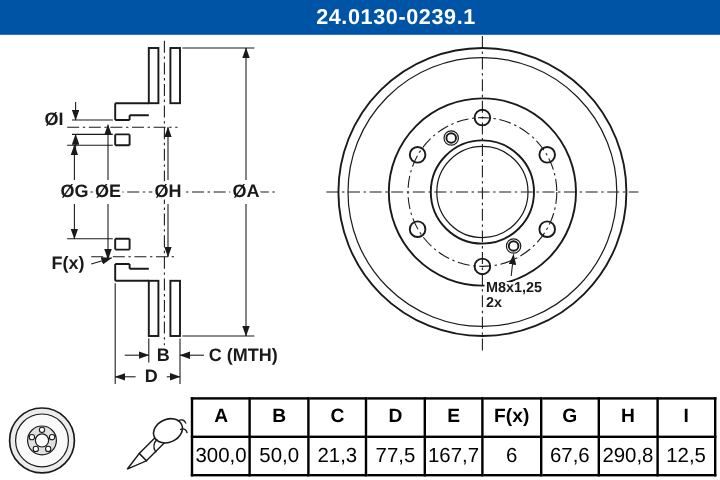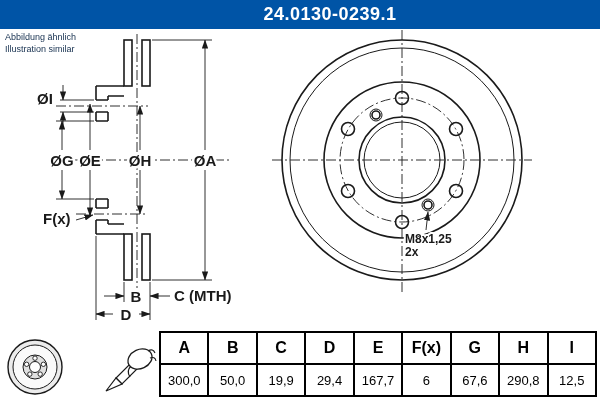--- a/index.html
+++ b/index.html
@@ -10,21 +10,21 @@
   .topbar{position:absolute;top:0;left:0;width:600px;height:29px;background:#0054a6;
           color:#fff;display:flex;align-items:center;justify-content:center;gap:50px;
           font-size:18px;font-weight:bold;letter-spacing:.5px;box-sizing:border-box;padding-left:60px;}
   .note{position:absolute;top:32px;left:5px;font-size:9px;line-height:1.3;color:#16304f;}
 
   .dims{position:absolute;left:159px;top:331px;width:438px;border-collapse:collapse;
         table-layout:fixed;background:#fff;}
   .dims th,.dims td{border:2px solid #000;height:30px;text-align:center;vertical-align:middle;
         padding:0;color:#000;}
   .dims th{font-size:16px;font-weight:bold;}
-  .dims td{font-size:13px;font-weight:normal;}
+  .dims td{font-size:17px;font-weight:normal;}
 
   
   .ol{fill:none;stroke:#1a1a1a;stroke-width:1.6;}
   .thin{fill:none;stroke:#1a1a1a;stroke-width:1;}
   .dim{fill:none;stroke:#1a1a1a;stroke-width:0.9;}
   .cl{fill:none;stroke:#1a1a1a;stroke-width:0.9;stroke-dasharray:10 3 2 3;}
   text.lbl{font-family:"Liberation Sans",sans-serif;font-size:15px;font-weight:bold;fill:#1a1a1a;
            paint-order:stroke;stroke:#fff;stroke-width:5px;stroke-linejoin:round;}
   text.sm{font-family:"Liberation Sans",sans-serif;font-size:12px;font-weight:bold;fill:#1a1a1a;
            paint-order:stroke;stroke:#fff;stroke-width:4px;stroke-linejoin:round;}
@@ -169,43 +169,39 @@
       <ellipse cx="37" cy="12" rx="12.5" ry="9.5" transform="rotate(-25 37 12)" fill="#fff" stroke="#1a1a1a" stroke-width="1.3"></ellipse>
       <path d="M28,19 q-5,5 -1,11" fill="none" stroke="#1a1a1a" stroke-width="1.2"></path>
       <path d="M45,4 q5,-3 7,2 M47,11 q5,-2 6,3" fill="none" stroke="#1a1a1a" stroke-width="1.1"></path>
     </g>
   </svg>
 
   <header class="topbar">
     <span>24.0130-0239.1</span>
   </header>
 
-  <div class="note">
-    <div>Abbildung ähnlich</div>
-    <div>Illustration similar</div>
-  </div>
 
   <table class="dims">
     <tbody>
         <tr>
       <th>A</th>
       <th>B</th>
       <th>C</th>
       <th>D</th>
       <th>E</th>
       <th>F(x)</th>
       <th>G</th>
       <th>H</th>
       <th>I</th>
     </tr>
     <tr>
       <td>300,0</td>
       <td>50,0</td>
-      <td>19,9</td>
-      <td>29,4</td>
+      <td>21,3</td>
+      <td>77,5</td>
       <td>167,7</td>
       <td>6</td>
       <td>67,6</td>
       <td>290,8</td>
       <td>12,5</td>
     </tr>
   </tbody>
     </table>
 
 </div>

